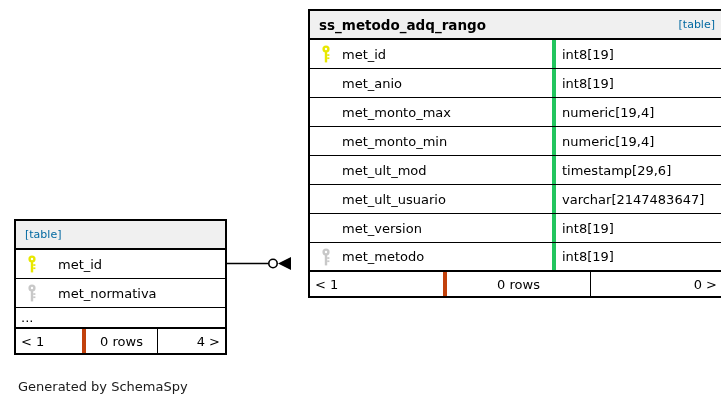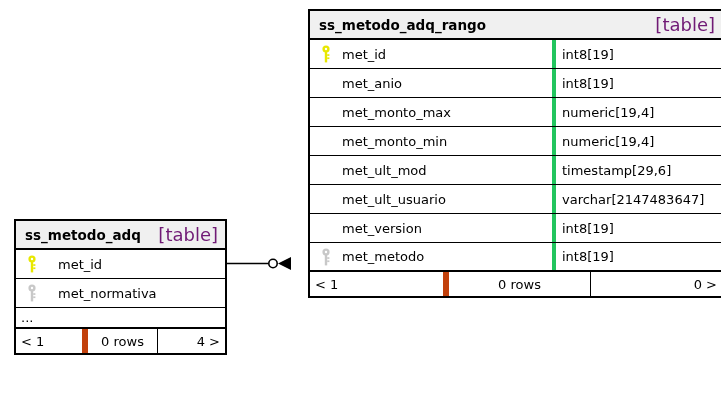--- a/index.html
+++ b/index.html
@@ -35,22 +35,22 @@
     padding: 0 7px 0 9px;
   }
   .tbl-name {
     font-weight: bold;
     font-size: 13.5px;
     color: #000000;
     letter-spacing: 0px;
     white-space: nowrap;
   }
   .tbl-kind {
-    font-size: 18px;
-    color: #701a75;
+    font-size: 11px;
+    color: #0369a1;
     white-space: nowrap;
   }
 
   .col-row {
     display: flex;
     align-items: stretch;
     box-sizing: border-box;
     height: 29px;
     border-bottom: 1px solid #000000;
     background: #ffffff;
@@ -118,21 +118,21 @@
   .foot-cell {
     box-sizing: border-box;
     display: flex;
     align-items: center;
     font-size: 13px;
     color: #000000;
     overflow: hidden;
     white-space: nowrap;
   }
   .foot-prev  { justify-content: flex-start; padding-left: 5px; }
-  .foot-rows  { justify-content: center; border-left: 6px solid #c2410c; border-right: 1px solid #000000; }
+  .foot-rows  { justify-content: center; border-left: 4px solid #c2410c; border-right: 1px solid #000000; }
   .foot-next  { justify-content: flex-end; padding-right: 5px; }
 
   
   .connector { position: absolute; }
 
   
   .caption {
     position: absolute;
     font-size: 13px;
     color: #1a1a1a;
@@ -250,21 +250,20 @@
     <div class="tbl-footer">
       <div class="foot-cell foot-prev" style="width:133px;">&lt; 1</div>
       <div class="foot-cell foot-rows" style="width:148px;">0 rows</div>
       <div class="foot-cell foot-next" style="flex:1 1 auto;">0 &gt;</div>
     </div>
   </div>
 
   <div class="table-block" style="left:14px; top:219px; width:213px;">
 
     <div class="tbl-header">
-      <span class="tbl-name">ss_metodo_adq</span>
       <span class="tbl-kind">[table]</span>
     </div>
 
     <div class="col-row">
       <div class="col-name-cell" style="flex:1 1 auto;">
         <span class="key-slot">
           <svg class="key-icon" width="11" height="18" viewBox="0 0 11 18" aria-hidden="true">
             <circle cx="4" cy="4" r="3.6" fill="#e8e800"></circle>
             <circle cx="4" cy="4" r="1.2" fill="#ffffff"></circle>
             <rect x="2.8" y="6" width="2.4" height="11.4" fill="#e8e800"></rect>
@@ -304,14 +303,15 @@
 
   <svg class="connector" style="left:225px; top:250px;" width="70" height="28">
 
     <line x1="0" y1="13.5" x2="44" y2="13.5" stroke="#000000" stroke-width="1.6"></line>
 
     <circle cx="48" cy="13.5" r="4.2" fill="#ffffff" stroke="#000000" stroke-width="1.6"></circle>
 
     <path d="M 53 13.5 L 66 7 L 66 20 Z" fill="#000000"></path>
   </svg>
 
+  <div class="caption" style="left:18px; top:379px;">Generated by SchemaSpy</div>
 
 </div>
 
 </body></html>

